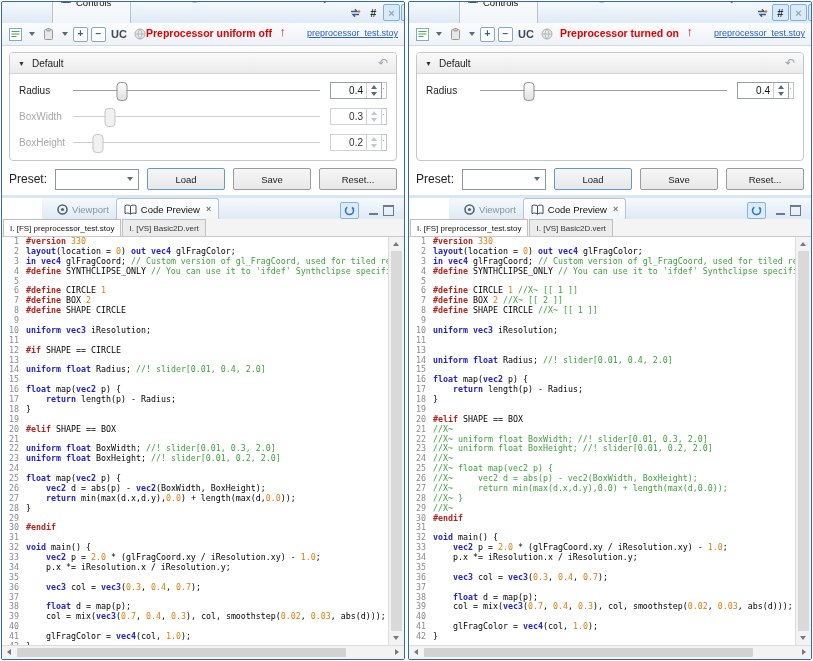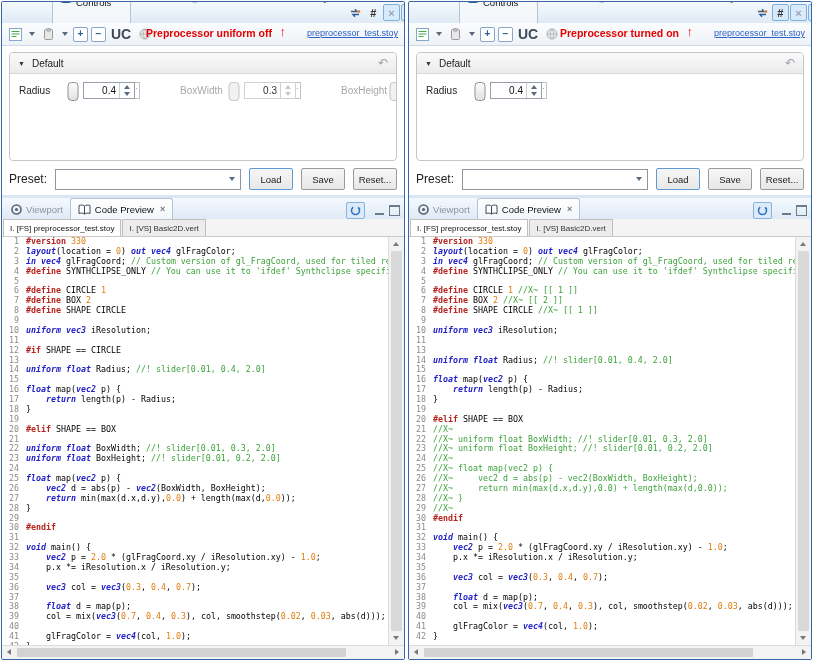--- a/index.html
+++ b/index.html
@@ -21,33 +21,33 @@
   .staricon{color:#f2c531;font-size:11px;text-shadow:0 0 1px #b98e1d;}
   .winbtns{display:flex;align-items:center;gap:5px;margin-left:6px;margin-right:2px;}
   .minic{width:9px;height:3px;border-bottom:2px solid #6b7b8d;margin-top:4px;}
   .maxic{width:9px;height:8px;border:1px solid #6b7b8d;border-top-width:2px;}
 
   
   .toolbar{height:22px;background:linear-gradient(#fbfcfd,#eef2f7);display:flex;align-items:center;padding:0 5px;position:relative;flex:0 0 auto;border-bottom:1px solid #cdd9e6;}
   .toolbar .grp{display:flex;align-items:center;gap:3px;}
   .ddarrow{width:0;height:0;border-left:3px solid transparent;border-right:3px solid transparent;border-top:4px solid #5a6b7d;margin:0 2px;}
   .sqbtn{width:13px;height:13px;border:1px solid #86a7c9;background:#fff;color:#2e5e94;font-weight:bold;font-size:10px;line-height:11px;text-align:center;border-radius:2px;}
-  .uctext{font-weight:bold;font-size:14px;color:#3c4a58;letter-spacing:0;margin:15px 2px;}
+  .uctext{font-weight:bold;font-size:11px;color:#3c4a58;letter-spacing:0;margin:15px 2px;}
   .annot{position:absolute;right:132px;top:4px;font-size:10.5px;font-weight:bold;white-space:nowrap;}
   .annot-arrow{position:absolute;right:118px;top:1px;font-size:13px;font-weight:bold;}
   .filelink{position:absolute;right:6px;top:5px;font-size:9px;text-decoration:underline;}
 
   
   .controls{height:138px;background:#fff;padding:6px 7px 5px;display:flex;flex-direction:column;flex:0 0 auto;}
   .groupbox{border:1px solid #c6c6c6;border-radius:4px;flex:1 1 auto;display:flex;flex-direction:column;overflow:hidden;background:#fff;}
   .ghead{height:20px;background:linear-gradient(#fafafa,#ebebeb);border-bottom:1px solid #d7d7d7;display:flex;align-items:center;padding:0 8px;gap:7px;flex:0 0 auto;}
   .gtri{font-size:7px;color:#333;}
   .gtitle{font-size:10px;color:#222;}
   .greset{margin-left:auto;color:#9aa3ad;font-size:12px;}
-  .srows{padding:3px 9px;display:flex;flex-direction:row;justify-content:flex-start;gap:40px;}
+  .srows{padding:3px 9px;display:flex;flex-direction:column;justify-content:flex-start;}
   .srow{height:26px;display:flex;align-items:center;}
   .slabel{width:52px;font-size:10px;color:#222;}
   .strack{flex:1;position:relative;height:17px;margin:0 10px 0 2px;}
   .strack::before{content:"";position:absolute;left:0;right:0;top:8px;border-top:1px solid #9f9f9f;}
   .sthumb{position:absolute;top:0;width:9px;height:17px;border:1px solid #8e8e8e;border-radius:4px;background:linear-gradient(#fdfdfd,#e0e0e0);transform:translateX(-50%);}
   .sval{position:relative;width:52px;height:17px;border:1px solid #97a0aa;background:#fff;font-size:10px;color:#111;text-align:right;line-height:16px;padding:0 18px 0 2px;box-sizing:border-box;}
   .spin{position:absolute;right:0;top:0;bottom:0;width:14px;border-left:1px solid #cfcfcf;display:flex;flex-direction:column;align-items:center;justify-content:center;gap:3px;}
   .spin i{width:0;height:0;border-left:3px solid transparent;border-right:3px solid transparent;display:block;}
   .spin .up{border-bottom:4px solid #5a6b7d;}
   .spin .dn{border-top:4px solid #5a6b7d;}
@@ -57,43 +57,43 @@
   .srow.dis .strack::before{border-color:#cdcdcd;}
   .srow.dis .sthumb{border-color:#c5c5c5;background:#f1f1f1;}
   .srow.dis .sval{border-color:#ccd2d8;color:#333;}
   .srow.dis .spin .up{border-bottom-color:#c2c8ce;}
   .srow.dis .spin .dn{border-top-color:#c2c8ce;}
 
   .presetrow{height:22px;margin-top:7px;display:flex;align-items:center;gap:8px;flex:0 0 auto;}
   .plabel{font-size:12px;color:#222;}
   .combo{flex:1;height:19px;border:1px solid #8d959e;background:#fff;position:relative;}
   .combo .chev{position:absolute;right:5px;top:7px;width:0;height:0;border-left:3.5px solid transparent;border-right:3.5px solid transparent;border-top:4px solid #5a6b7d;}
-  .pbtn{min-width:38px;height:20px;border:1px solid #9b9b9b;border-radius:2px;background:linear-gradient(#f6f6f6,#e8e8e8);font-size:9.5px;color:#222;display:flex;align-items:center;justify-content:center;padding:0 2px;}
+  .pbtn{min-width:38px;height:20px;border:1px solid #9b9b9b;border-radius:2px;background:linear-gradient(#f6f6f6,#e8e8e8);font-size:9.5px;color:#222;display:flex;align-items:center;justify-content:center;padding:0 19px;}
   .pbtn.default{border-color:#5e9bd3;}
 
   .sash{height:3px;background:#dae6f2;flex:0 0 auto;}
 
   
   .bottom{flex:1;display:flex;flex-direction:column;background:#fff;min-height:0;}
-  .tab2bar{height:21px;display:flex;align-items:flex-end;background:linear-gradient(#f4f9fe,#dfeaf5);padding:0 2px;flex:0 0 auto;}
+  .tab2bar{height:21px;display:flex;align-items:flex-end;background:linear-gradient(#f4f9fe,#dfeaf5);padding:0 8px;flex:0 0 auto;margin-left:40px;}
   .tab2{display:flex;align-items:center;gap:4px;height:20px;padding:0 7px;font-size:9.5px;color:#8a959f;border-radius:3px 3px 0 0;}
   .tab2.active{background:linear-gradient(#ffffff,#f2f6fa);border:1px solid #b2c4d8;border-bottom:none;color:#111;}
   .vtools{margin-left:auto;display:flex;align-items:center;gap:4px;}
   .syncbox{width:17px;height:15px;border:1px solid #86b4e0;background:#ddebf9;border-radius:2px;display:flex;align-items:center;justify-content:center;}
 
   .edtabs{height:17px;background:#f4f4f4;border-bottom:1px solid #c9c9c9;display:flex;align-items:flex-end;padding-left:1px;flex:0 0 auto;}
   .edtab{height:16px;display:flex;align-items:center;padding:0 6px;font-size:8px;color:#333;border:1px solid #bfbfbf;border-bottom:none;background:#ececec;margin-right:1px;white-space:nowrap;}
   .edtab.active{background:#fff;color:#111;}
 
   .codewrap{flex:1;position:relative;background:#fff;min-height:0;}
   .code{position:absolute;left:0;top:0;right:15px;bottom:0;overflow:hidden;font-family:"DejaVu Sans Mono",monospace;font-size:8.3px;}
   .cl{height:9.88px;line-height:9.88px;white-space:pre;}
   .ln{display:inline-block;width:17px;text-align:right;color:#8a8a8a;margin-right:7px;}
   .dir{color:#b5241f;font-weight:bold;}
-  .kw{color:#2424c8;font-weight:bold;font-style:italic;}
+  .kw{color:#2424c8;font-weight:bold;}
   .num{color:#e17d0e;}
   .com{color:#3da23d;}
 
   .vscroll{position:absolute;right:0;top:0;bottom:0;width:15px;background:#f3f3f3;border-left:1px solid #dcdcdc;}
   .vthumb{position:absolute;left:2px;right:2px;top:14px;bottom:14px;background:#d9d9d9;border-radius:1px;}
   .varr{position:absolute;left:4px;width:0;height:0;border-left:3.5px solid transparent;border-right:3.5px solid transparent;}
   .varr.up{top:5px;border-bottom:4px solid #787878;}
   .varr.dn{bottom:5px;border-top:4px solid #787878;}
   .hscroll{height:13px;background:#f3f3f3;border-top:1px solid #dcdcdc;position:relative;flex:0 0 auto;}
   .hthumb{position:absolute;top:2px;bottom:2px;left:15px;right:58px;background:#d2d2d2;border-radius:1px;}

